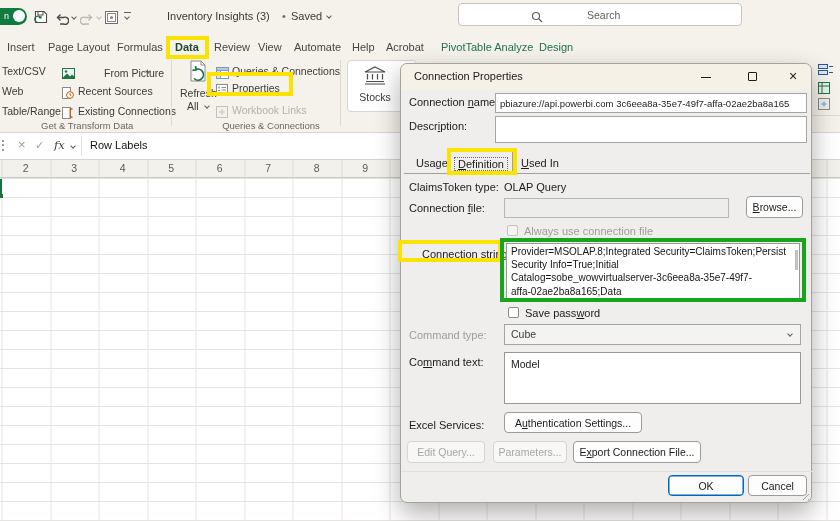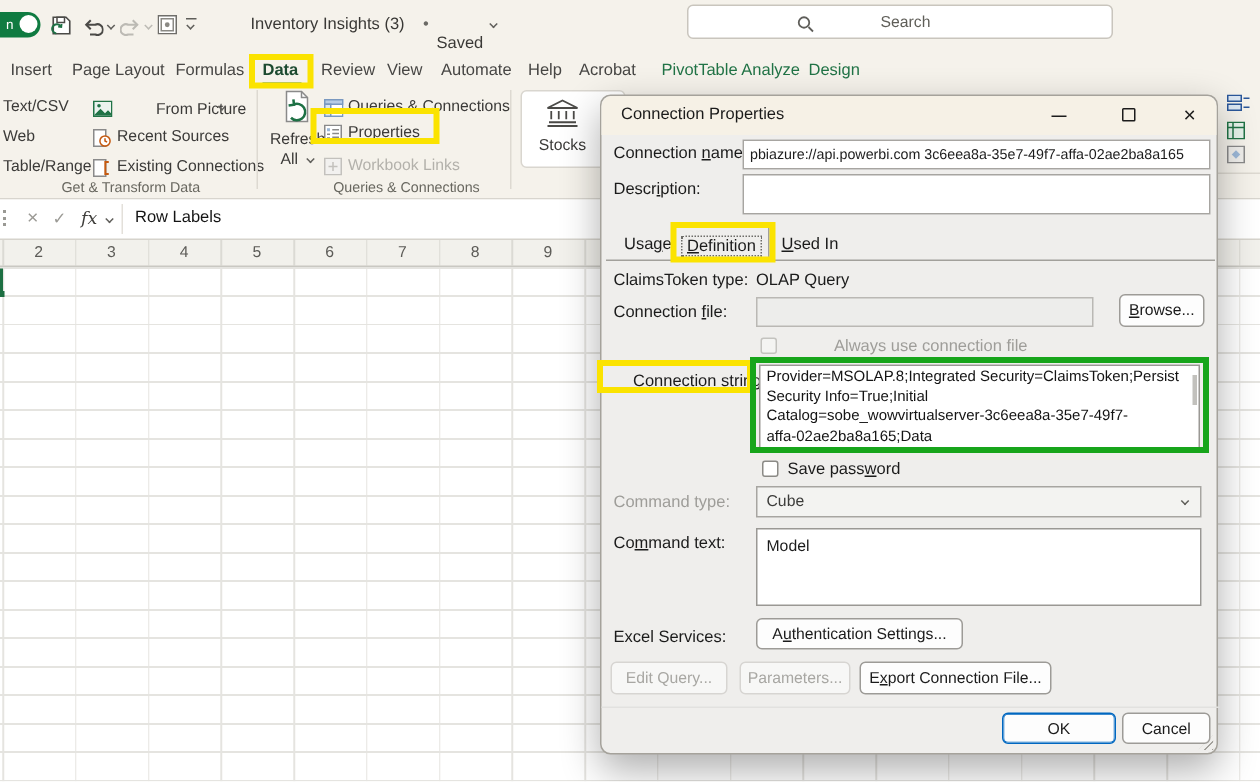--- a/index.html
+++ b/index.html
@@ -80,21 +80,21 @@
     <span class="abs" style="left:105px;top:10px;"><svg width="13" height="13" viewBox="0 0 13 13">
           <rect x="0.5" y="0.5" width="12" height="12" fill="#fff" stroke="#6f6e6a"></rect>
           <rect x="2.5" y="2.5" width="8" height="8" fill="none" stroke="#8a8984"></rect>
           <circle cx="6.5" cy="6.5" r="1.6" fill="#8a8984"></circle>
         </svg></span>
     <span class="abs" style="left:124px;top:12px;width:7px;border-top:1px solid #5f5e5a;"></span>
     <span class="chev abs" style="left:125px;top:15px;"></span>
 
     <span class="abs" style="left:167px;top:10px;font-size:11px;color:#39383530;color:#3a3936;">Inventory Insights (3)</span>
     <span class="abs" style="left:282px;top:10px;font-size:11px;color:#6b6a65;">•</span>
-    <span class="abs" style="left:291px;top:23px;font-size:11px;color:#3a3936;">Saved</span>
+    <span class="abs" style="left:291px;top:10px;font-size:11px;color:#3a3936;">Saved</span>
     <span class="chev abs" style="left:327px;top:14px;"></span>
 
     <div class="searchbox">
       <span class="abs" style="left:72px;top:5px;"><svg width="12" height="12" viewBox="0 0 12 12">
             <circle cx="5" cy="5" r="3.5" fill="none" stroke="#5f5e5a" stroke-width="1.2"></circle>
             <line x1="8" y1="8" x2="11" y2="11" stroke="#5f5e5a" stroke-width="1.2"></line>
           </svg></span>
       <span class="abs" style="left:128px;top:5px;font-size:10.5px;color:#5f5e58;">Search</span>
     </div>
 
@@ -248,21 +248,21 @@
 
     <span class="dl" style="left:8px;top:138px;"><span>Connection </span><span class="u">f</span><span>ile:</span></span>
     <div class="inp dis" style="left:103px;top:134px;width:225px;height:20px;">
         <span></span>
       </div>
     <div class="btn" style="left:345px;top:132px;width:57px;height:22px;">
         <span><span></span><span class="u">B</span><span>rowse...</span></span>
       </div>
 
     <span class="cb dis" style="left:106px;top:161px;"></span>
-    <span class="dl dis" style="left:123px;top:161px;margin-left:32px;">Always use connection file</span>
+    <span class="dl dis" style="left:123px;top:161px;">Always use connection file</span>
 
     <span class="dl" style="left:21px;top:184px;"><span>Connection </span><span class="u">s</span><span>tring:</span></span>
     <div class="abs" style="left:105px;top:179px;width:294px;height:58px;background:#fff;border:1px solid #9a9894;overflow:hidden;">
       <div style="padding:1px 4px;font-size:10px;line-height:13.2px;color:#141414;white-space:pre-wrap;word-break:break-all;">Provider=MSOLAP.8;Integrated Security=ClaimsToken;Persist
 Security Info=True;Initial
 Catalog=sobe_wowvirtualserver-3c6eea8a-35e7-49f7-
 affa-02ae2ba8a165;Data</div>
       <div class="abs" style="right:1px;top:6px;width:3px;height:20px;background:#c2c1bd;"></div>
     </div>
 

